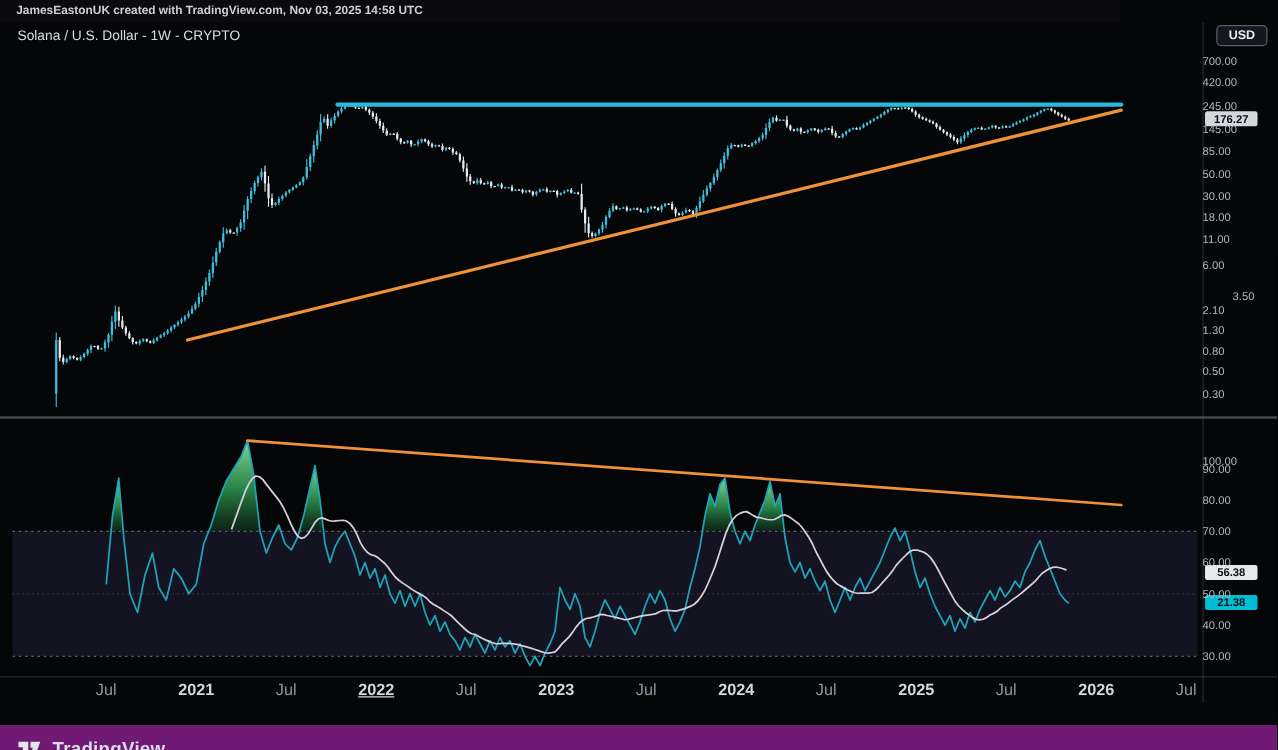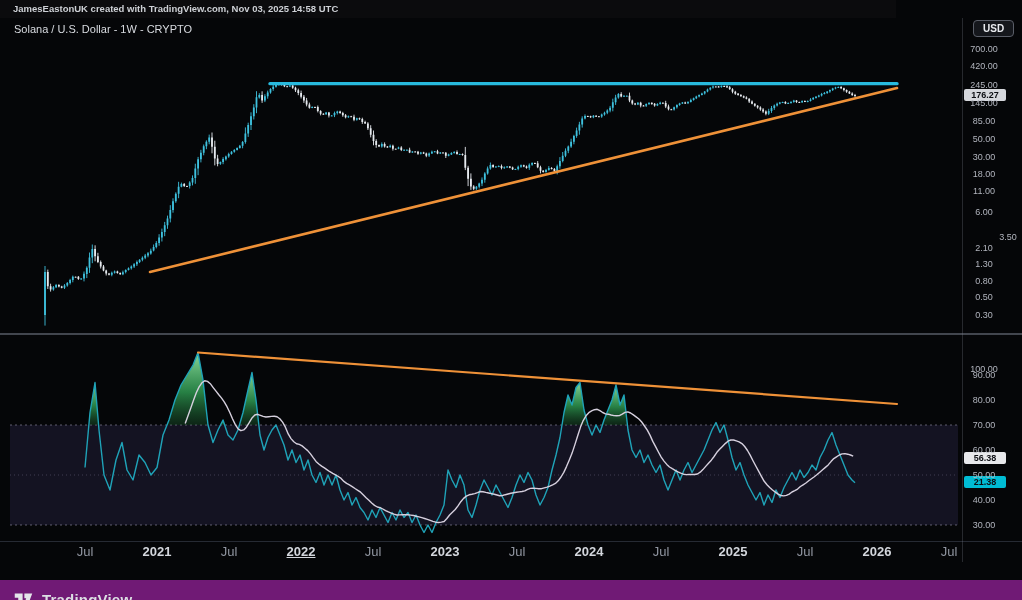--- a/index.html
+++ b/index.html
@@ -3,21 +3,21 @@
 <meta charset="utf-8">
 <style>
   html,body{margin:0;padding:0;background:#000;}
   .page{position:relative;width:1022px;height:600px;background:#050608;overflow:hidden;
         font-family:"Liberation Sans",sans-serif;}
   .attribution{position:absolute;top:0;left:0;width:896px;height:18px;background:#0b0b0d;
         color:#cdd0d5;font-size:9.5px;font-weight:bold;line-height:18px;padding-left:13px;box-sizing:border-box;}
   .chart-title{position:absolute;top:23px;left:14px;color:#d8dbe0;font-size:11px;z-index:5;}
   .chart-canvas{position:absolute;top:0;left:0;}
   .right-axis{position:absolute;left:962px;top:18px;width:60px;height:544px;z-index:4;}
-  .axis-label{position:absolute;left:0;width:44px;text-align:center;font-size:9px;color:#b2b5be;}
+  .axis-label{position:absolute;left:0;width:44px;text-align:left;font-size:9px;color:#b2b5be;}
   .usd-button{position:absolute;top:2px;left:11px;padding:2px 9px;border:1px solid #5a5e68;
         border-radius:4px;color:#e9ebef;font-size:10px;font-weight:bold;background:#15171c;cursor:pointer;}
   .value-label{position:absolute;left:2px;min-width:34px;text-align:center;padding:1px 4px;border-radius:2px;
         font-size:9px;font-weight:bold;color:#0c0e13;}
   .time-axis{position:absolute;left:0;top:541px;width:962px;height:21px;z-index:4;}
   .time-tick{position:absolute;top:0;transform:translateX(-50%);line-height:21px;font-size:13px;color:#9196a1;}
   .time-tick.major{color:#d3d6dc;font-weight:bold;}
   .footer{position:absolute;left:0;top:580px;width:1022px;height:38px;background:#701a75;
         display:flex;align-items:center;padding-left:13px;box-sizing:border-box;}
   .brand-text{color:#dcdee3;font-size:15px;font-weight:bold;margin-left:8px;letter-spacing:.2px;}

